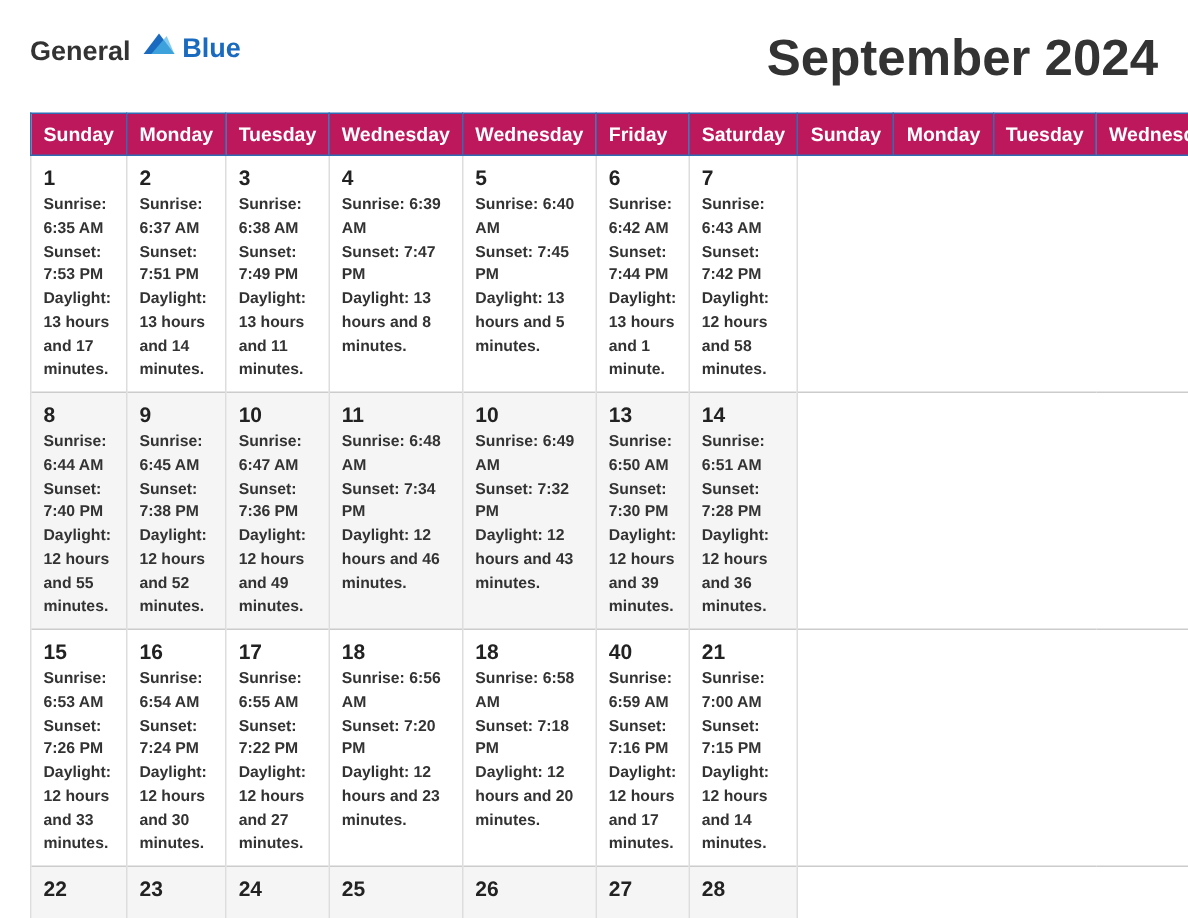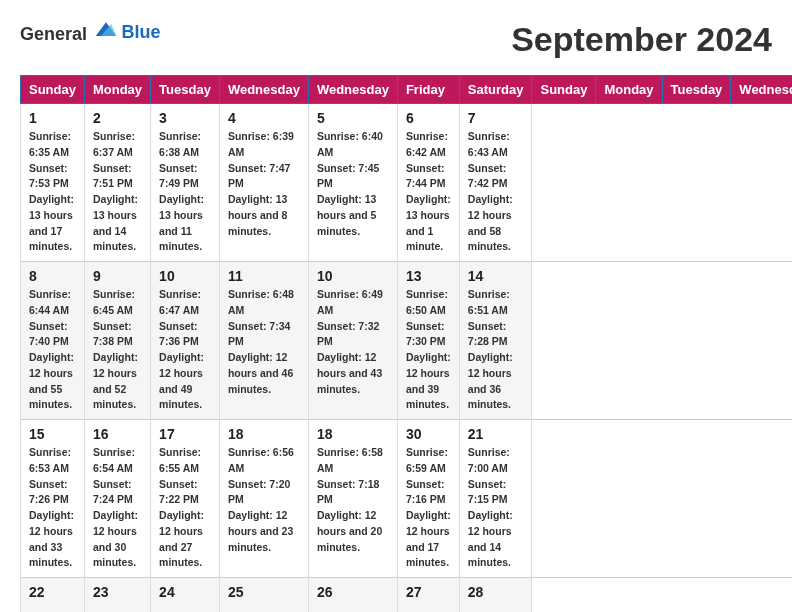--- a/index.html
+++ b/index.html
@@ -207,21 +207,21 @@
         </td>
         <td>
           <span class="day-num">18</span>
           <div class="day-info">Sunrise: 6:56 AM<br>Sunset: 7:20 PM<br>Daylight: 12 hours and 23 minutes.</div>
         </td>
         <td>
           <span class="day-num">18</span>
           <div class="day-info">Sunrise: 6:58 AM<br>Sunset: 7:18 PM<br>Daylight: 12 hours and 20 minutes.</div>
         </td>
         <td>
-          <span class="day-num">30</span>
+          <span class="day-num">40</span>
           <div class="day-info">Sunrise: 6:59 AM<br>Sunset: 7:16 PM<br>Daylight: 12 hours and 17 minutes.</div>
         </td>
         <td>
           <span class="day-num">21</span>
           <div class="day-info">Sunrise: 7:00 AM<br>Sunset: 7:15 PM<br>Daylight: 12 hours and 14 minutes.</div>
         </td>
       </tr>
       <tr>
         <td>
           <span class="day-num">22</span>

